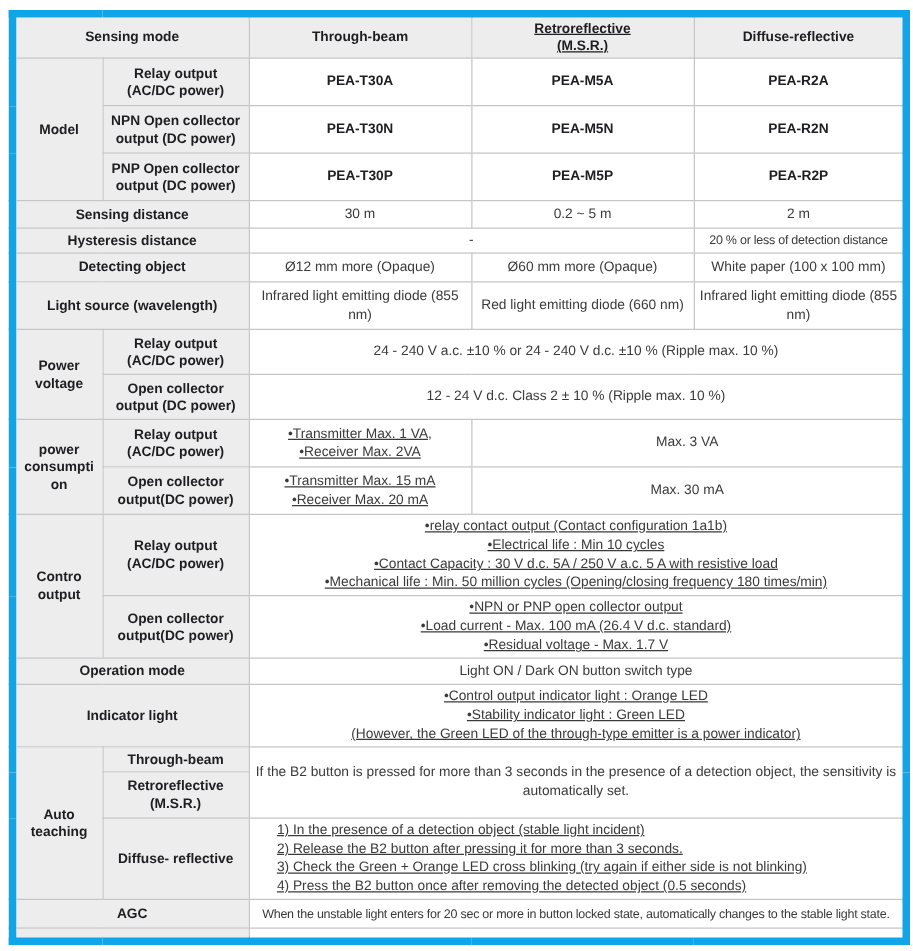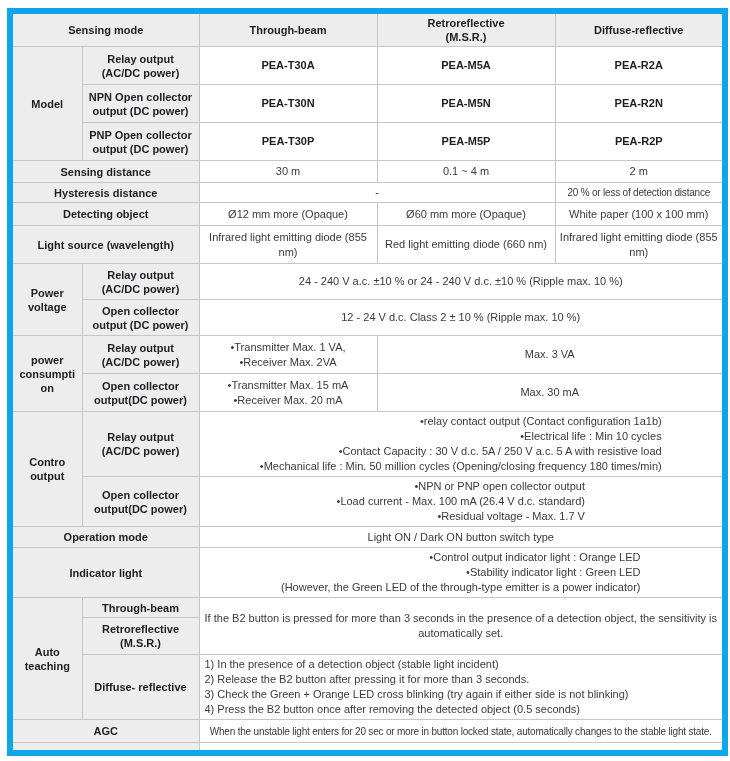--- a/index.html
+++ b/index.html
@@ -16,24 +16,24 @@
     border:1px solid #c6c6c6;
     text-align:center;vertical-align:middle;
     padding:2px 4px;
     font-size:11px;line-height:15px;color:#3a3a3a;
     overflow:hidden;word-wrap:break-word;
   }
   td.lbl{
     background:#ededed;font-weight:bold;color:#1d1d22;line-height:14px;
   }
   td.bold{font-weight:bold;color:#1d1d22;margin-top:18px;}
-  .block{display:inline-block;text-align:right;}
-  .leftcell{text-align:left;padding-left:5px;}
+  .block{display:inline-block;text-align:center;}
+  .leftcell{text-align:left;padding-left:22px;}
   .tight{font-size:10px;letter-spacing:-0.2px;white-space:nowrap;}
-  .line{display:block;}
+  .line{display:block;text-decoration:underline;}
 </style>
 </head>
 <body>
 
 <table class="spec">
   <colgroup>
     <col style="width:72px">
       <col style="width:117px">
     <col style="width:178px">
       <col style="width:178px">
@@ -67,21 +67,21 @@
   <tr style="height:38px">
     <td class="lbl"><span>PNP Open collector output (DC power)</span></td>
     <td class="bold"><span>PEA-T30P</span></td>
     <td class="bold"><span>PEA-M5P</span></td>
     <td class="bold"><span>PEA-R2P</span></td>
   </tr>
 
   <tr style="height:22px">
     <td class="lbl" colspan="2"><span>Sensing distance</span></td>
     <td><span>30 m</span></td>
-    <td><span>0.1 ~ 4 m</span></td>
+    <td><span>0.2 ~ 5 m</span></td>
     <td><span>2 m</span></td>
   </tr>
 
   <tr style="height:17px">
     <td class="lbl" colspan="2"><span>Hysteresis distance</span></td>
     <td colspan="2"><span>-</span></td>
     <td class="tight"><span>20 % or less of detection distance</span></td>
   </tr>
 
   <tr style="height:23px">

